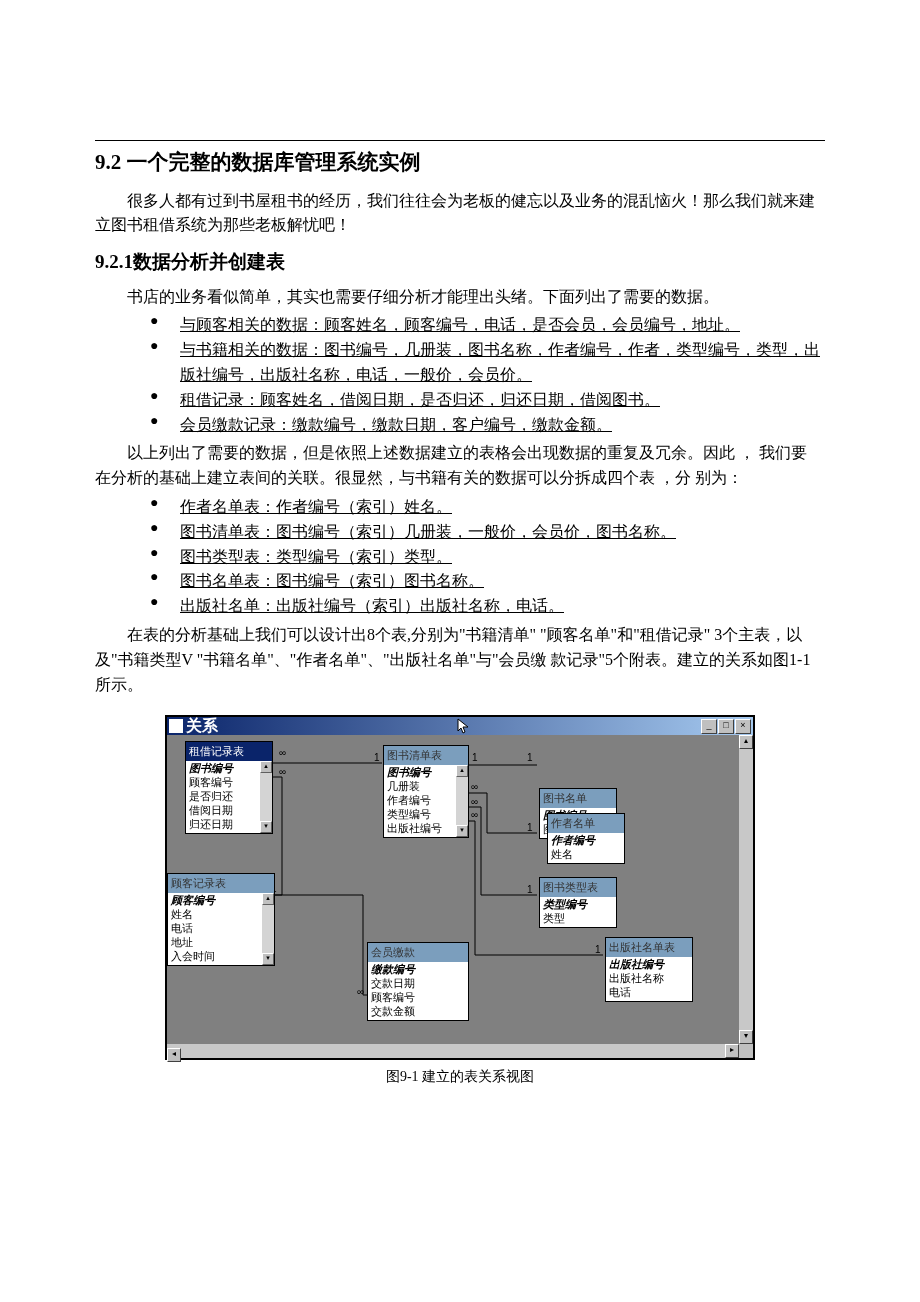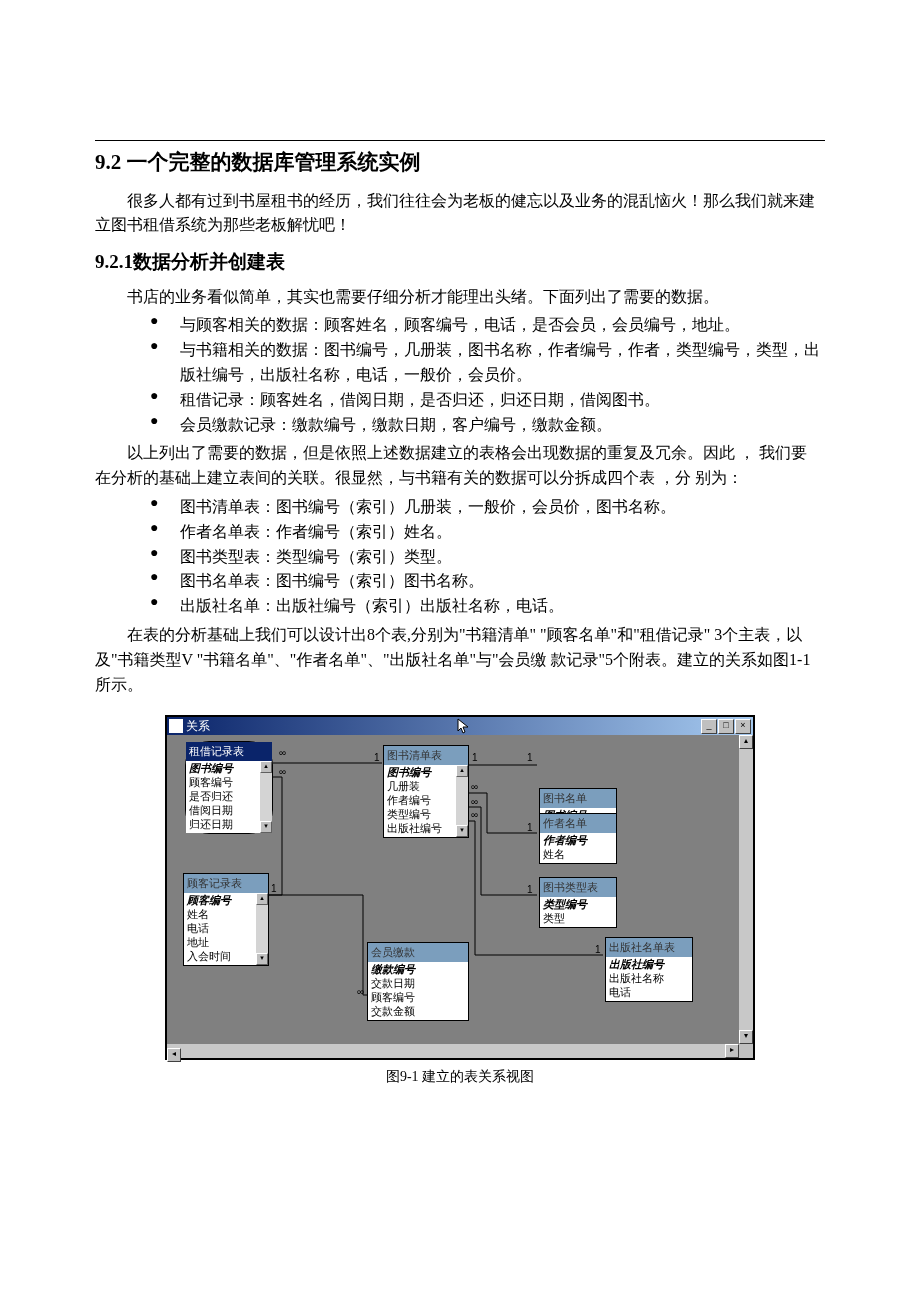--- a/index.html
+++ b/index.html
@@ -39,20 +39,21 @@
   }
   ul.bullets {
     list-style: none;
     margin: 4px 0 4px 0;
     padding: 0 0 0 55px;
   }
   ul.bullets li {
     position: relative;
     padding-left: 30px;
     line-height: 1.55;
+    text-decoration: underline;
   }
   ul.bullets li::before {
     content: "●";
     position: absolute;
     left: 0;
     top: -3px;
     font-size: 14px;
   }
   .fig-wrap {
     margin: 18px 0 0 0;
@@ -87,22 +88,22 @@
     padding: 0 2px;
   }
   .titlebar .icon {
     width: 14px; height: 14px;
     background: #fff;
     margin-right: 3px;
     display: inline-block;
   }
   .titlebar .ttxt {
     flex: 1;
-    font-weight: normal;
-    font-size: 12px;
+    font-weight: bold;
+    font-size: 16px;
   }
   .titlebar .btns {
     display: flex;
     gap: 1px;
   }
   .titlebar .wbtn {
     width: 14px; height: 13px;
     background: #c0c0c0;
     border: 1px solid #fff;
     border-right-color: #404040;
@@ -235,22 +236,22 @@
   <ul class="bullets">
     <li>与顾客相关的数据：顾客姓名，顾客编号，电话，是否会员，会员编号，地址。</li>
     <li>与书籍相关的数据：图书编号，几册装，图书名称，作者编号，作者，类型编号，类型，出版社编号，出版社名称，电话，一般价，会员价。</li>
     <li>租借记录：顾客姓名，借阅日期，是否归还，归还日期，借阅图书。</li>
     <li>会员缴款记录：缴款编号，缴款日期，客户编号，缴款金额。</li>
   </ul>
 
   <p class="body" style="text-indent:2em"><span>以上列出了需要的数据，但是依照上述数据建立的表格会出现数据的重复及冗余。因此 ，  我们要在分析的基础上建立表间的关联。很显然，与书籍有关的数据可以分拆成四个表 ，分   别为：</span></p>
 
   <ul class="bullets">
+    <li>作者名单表：作者编号（索引）姓名。</li>
     <li>图书清单表：图书编号（索引）几册装，一般价，会员价，图书名称。</li>
-    <li>作者名单表：作者编号（索引）姓名。</li>
     <li>图书类型表：类型编号（索引）类型。</li>
     <li>图书名单表：图书编号（索引）图书名称。</li>
     <li>出版社名单：出版社编号（索引）出版社名称，电话。</li>
   </ul>
 
   <p class="body">在表的分析基础上我们可以设计出8个表,分别为"书籍清单"   "顾客名单"和"租借记录"  3个主表，以及"书籍类型V  "书籍名单"、"作者名单"、"出版社名单"与"会员缴   款记录"5个附表。建立的关系如图1-1所示。</p>
 
   <div class="fig-wrap">
     <div class="rel-window">
       <div class="titlebar">
@@ -289,21 +290,21 @@
 
           <path d="M300 86 h8 v134 h128" stroke="#000" fill="none"></path>
           <text x="304" y="83" font-size="10">∞</text>
           <text x="428" y="218" font-size="10">1</text>
 
           <path d="M100 160 h96 v100 h4" stroke="#000" fill="none"></path>
           <text x="104" y="157" font-size="10">1</text>
           <text x="190" y="260" font-size="10">∞</text>
         </svg>
 
-        <div class="tbl selected" style="left:18px; top:6px; width:88px;border-radius:24px;">
+        <div class="tbl selected" style="left:18px; top:6px; width:88px;">
           <div class="thdr">租借记录表</div>
           <div class="tbody" style="height:72px;">
             <div class="row bold">图书编号</div>
             <div class="row">顾客编号</div>
             <div class="row">是否归还</div>
             <div class="row">借阅日期</div>
             <div class="row">归还日期</div>
             <div class="mini-scroll">
               <div class="ma">▴</div>
               <div class="ma bot">▾</div>
@@ -327,29 +328,29 @@
         </div>
 
         <div class="tbl" style="left:372px; top:6px; width:78px;margin-top:47px;">
           <div class="thdr">图书名单</div>
           <div class="tbody" style="height:30px;">
             <div class="row bold">图书编号</div>
             <div class="row">图书名称</div>
           </div>
         </div>
 
-        <div class="tbl" style="left:372px; top:78px; width:78px;">
+        <div class="tbl" style="left:380px; top:78px; width:78px;">
           <div class="thdr">作者名单</div>
           <div class="tbody" style="height:30px;">
             <div class="row bold">作者编号</div>
             <div class="row">姓名</div>
           </div>
         </div>
 
-        <div class="tbl" style="left:16px; top:138px; width:86px;">
+        <div class="tbl" style="left:0; top:138px; width:108px;">
           <div class="thdr">顾客记录表</div>
           <div class="tbody" style="height:72px;">
             <div class="row bold">顾客编号</div>
             <div class="row">姓名</div>
             <div class="row">电话</div>
             <div class="row">地址</div>
             <div class="row">入会时间</div>
             <div class="mini-scroll">
               <div class="ma">▴</div>
               <div class="ma bot">▾</div>

